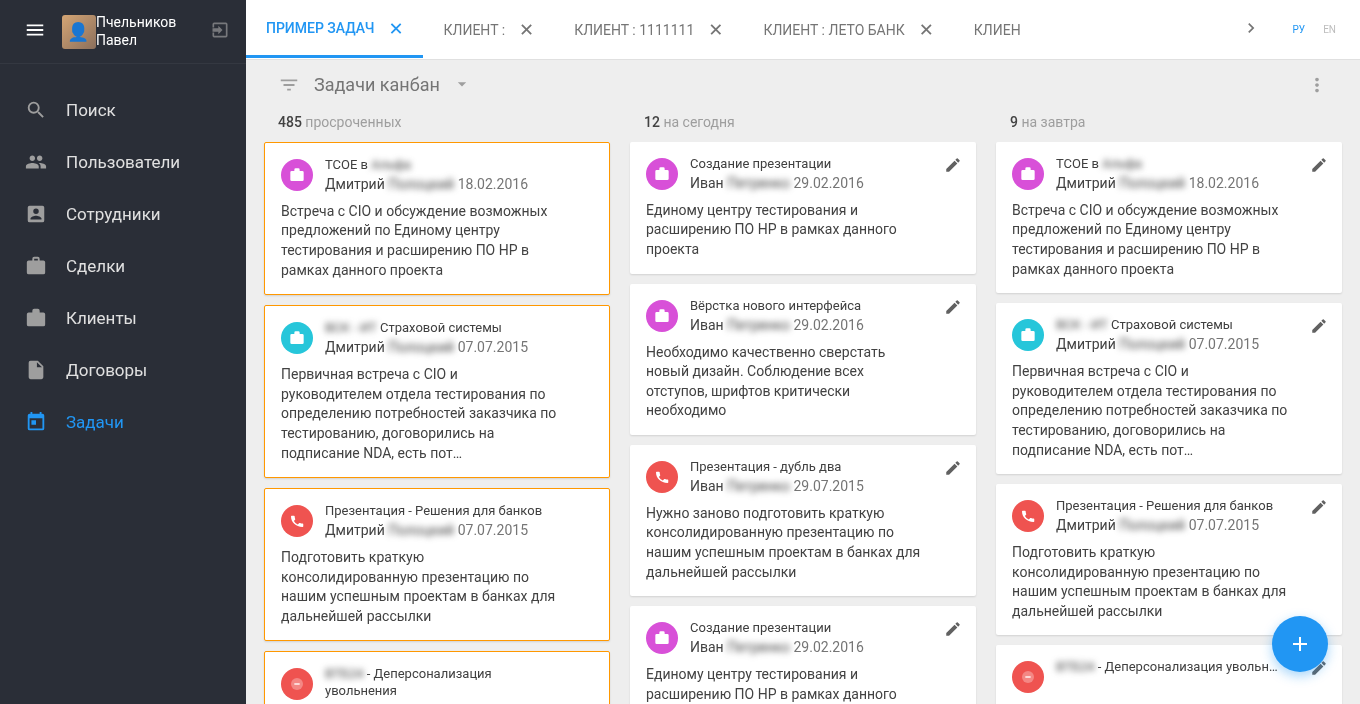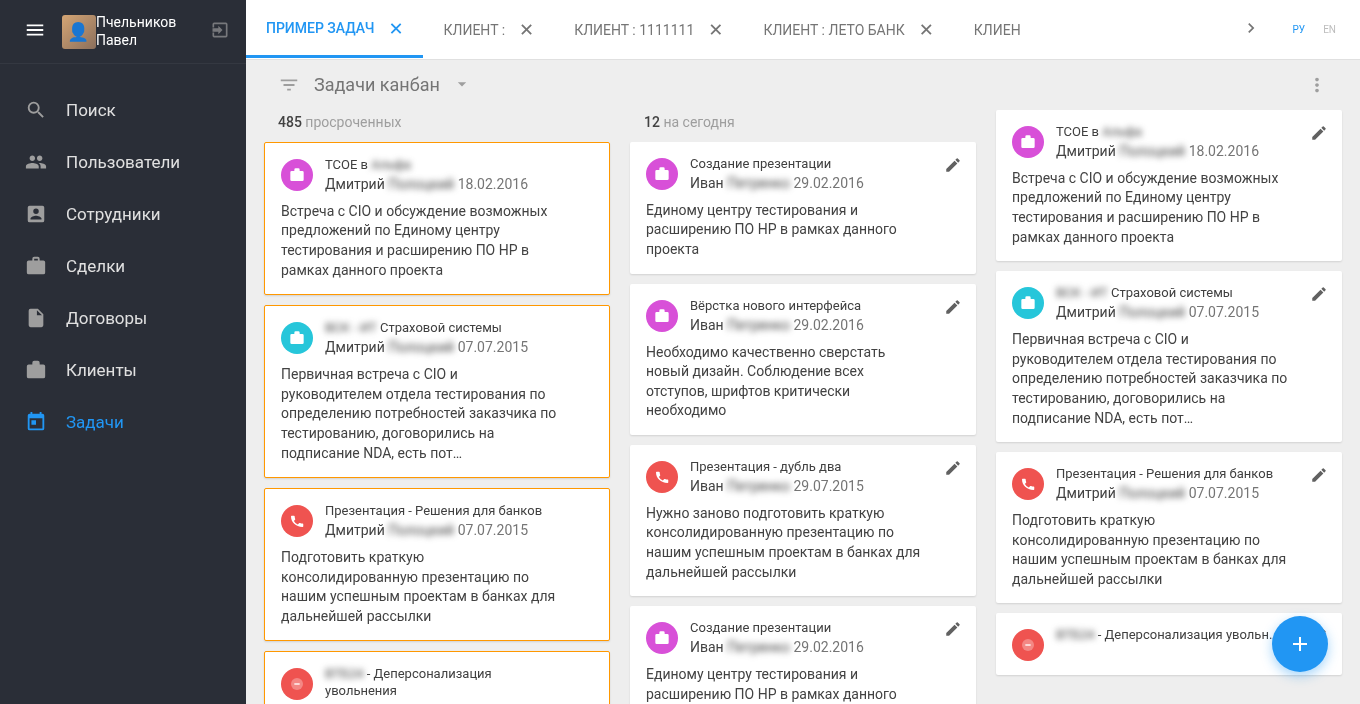--- a/index.html
+++ b/index.html
@@ -114,32 +114,32 @@
         <span class="nav-icon">
             <svg width="22" height="22" viewBox="0 0 24 24">
               <path d="M20 6h-4V4a2 2 0 00-2-2h-4a2 2 0 00-2 2v2H4a2 2 0 00-2 2v11a2 2 0 002 2h16a2 2 0 002-2V8a2 2 0 00-2-2zM10 4h4v2h-4V4z"></path>
             </svg>
           </span>
         <span>Сделки</span>
       </div>
       <div class="nav-item">
         <span class="nav-icon">
             <svg width="22" height="22" viewBox="0 0 24 24">
+              <path d="M20 6h-4V4a2 2 0 00-2-2h-4a2 2 0 00-2 2v2H4a2 2 0 00-2 2v11a2 2 0 002 2h16a2 2 0 002-2V8a2 2 0 00-2-2z"></path>
+            </svg>
+          </span>
+        <span>Клиенты</span>
+      </div>
+      <div class="nav-item">
+        <span class="nav-icon">
+            <svg width="22" height="22" viewBox="0 0 24 24">
               <path d="M6 2a2 2 0 00-2 2v16a2 2 0 002 2h12a2 2 0 002-2V8l-6-6H6zm7 7V3.5L18.5 9H13z"></path>
             </svg>
           </span>
         <span>Договоры</span>
-      </div>
-      <div class="nav-item">
-        <span class="nav-icon">
-            <svg width="22" height="22" viewBox="0 0 24 24">
-              <path d="M20 6h-4V4a2 2 0 00-2-2h-4a2 2 0 00-2 2v2H4a2 2 0 00-2 2v11a2 2 0 002 2h16a2 2 0 002-2V8a2 2 0 00-2-2z"></path>
-            </svg>
-          </span>
-        <span>Клиенты</span>
       </div>
       <div class="nav-item active">
         <span class="nav-icon">
             <svg width="22" height="22" viewBox="0 0 24 24">
               <path d="M19 3h-1V1h-2v2H8V1H6v2H5a2 2 0 00-2 2v14a2 2 0 002 2h14a2 2 0 002-2V5a2 2 0 00-2-2zm0 16H5V8h14v11zM7 10h5v5H7v-5z"></path>
             </svg>
           </span>
         <span>Задачи</span>
       </div>
     </div>
@@ -343,20 +343,23 @@
                 <div class="card-meta"><span class="author">Иван</span> <span class="author blur">Петренко</span> <span>29.02.2016</span></div>
               </div>
             </div>
             <div class="card-desc">Единому центру тестирования и расширению ПО HP в рамках данного проекта</div>
           </div>
 
         </div>
       </div>
 
       <div class="col">
+        <div class="col-header">
+          <span class="count">9</span> <span>на завтра</span>
+        </div>
         <div class="col-body">
           <div class="card">
             <span class="card-edit"><svg viewBox="0 0 24 24">
                   <path d="M3 17.25V21h3.75L17.81 9.94l-3.75-3.75L3 17.25zM20.71 7.04a1 1 0 000-1.41l-2.34-2.34a1 1 0 00-1.41 0l-1.83 1.83 3.75 3.75 1.83-1.83z"></path>
                 </svg></span>
             <div class="card-top">
               <div class="card-icon ci-purple">
                   <svg viewBox="0 0 24 24">
                     <path d="M20 6h-4V4a2 2 0 00-2-2h-4a2 2 0 00-2 2v2H4a2 2 0 00-2 2v11a2 2 0 002 2h16a2 2 0 002-2V8a2 2 0 00-2-2z"></path>
                   </svg>

